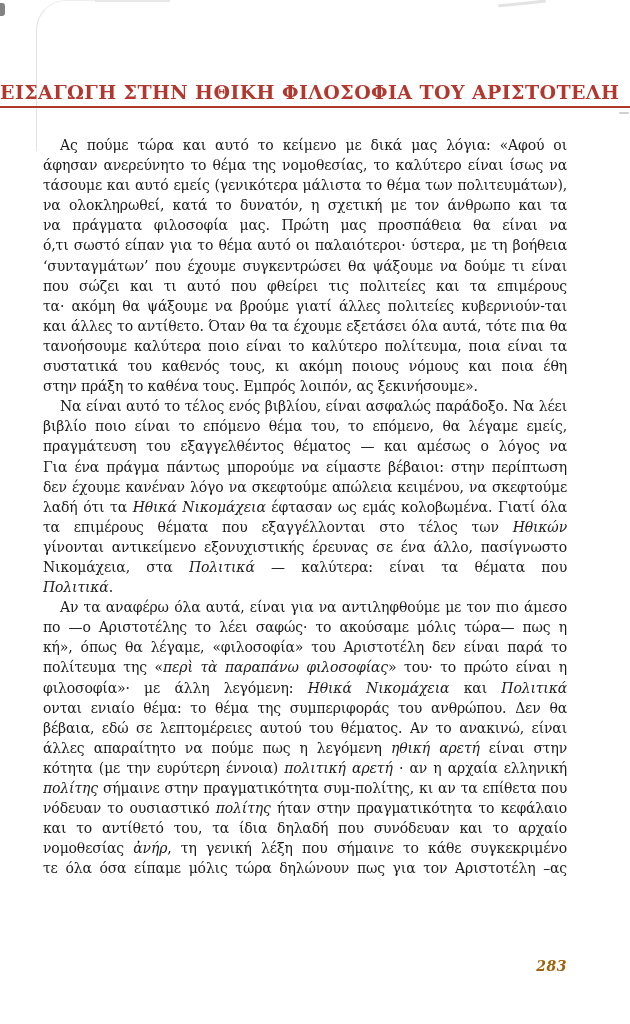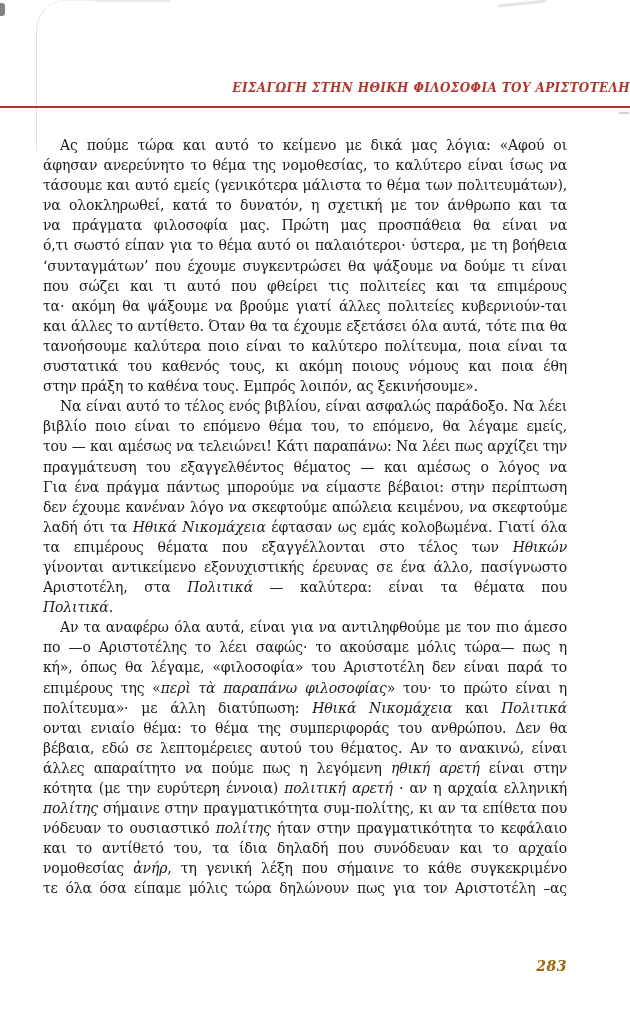--- a/index.html
+++ b/index.html
@@ -9,24 +9,23 @@
     margin:0 auto;
     background:#ffffff;
     overflow:hidden;
     font-family:"DejaVu Serif","Liberation Serif",serif;
   }
 
   
   .header-title {
     position:absolute;
     top:81px; left:0; width:100%;
-    text-align:right;
-    font-style:italic;
+    text-align:left;
     font-weight:bold;
-    font-size:12px;
+    font-size:19px;
     letter-spacing:0.4px;
   }
   .header-rule {
     position:absolute;
     top:106px; left:0;
     width:630px; height:2px;
   }
 
   
   .text-block {
@@ -129,36 +128,35 @@
         <div class="line"><span>που σώζει και τι αυτό που φθείρει τις πολιτείες και τα επιμέρους πολιτεύμα-</span></div>
         <div class="line"><span>τα· ακόμη θα ψάξουμε να βρούμε γιατί άλλες πολιτείες κυβερνιούν-ται σωστά</span></div>
         <div class="line"><span>και άλλες το αντίθετο. Όταν θα τα έχουμε εξετάσει όλα αυτά, τότε πια θα κα-</span></div>
         <div class="line"><span>τανοήσουμε καλύτερα ποιο είναι το καλύτερο πολίτευμα, ποια είναι τα βασικά</span></div>
         <div class="line"><span>συστατικά του καθενός τους, κι ακόμη ποιους νόμους και ποια έθη εφαρμόζει</span></div>
         <div class="line end"><span>στην πράξη το καθένα τους. Εμπρός λοιπόν, ας ξεκινήσουμε».</span></div>
       </div>
       <div class="paragraph">
         <div class="line indent"><span>Να είναι αυτό το τέλος ενός βιβλίου, είναι ασφαλώς παράδοξο. Να λέει ένα</span></div>
         <div class="line"><span>βιβλίο ποιο είναι το επόμενο θέμα του, το επόμενο, θα λέγαμε εμείς, κεφάλαιο</span></div>
-        <div class="line"><span>του — και αμέσως να τελειώνει! Κάτι παραπάνω: Να λέει πως αρχίζει την</span></div>
         <div class="line"><span>πραγμάτευση του εξαγγελθέντος θέματος — και αμέσως ο λόγος να τελειώνει!</span></div>
         <div class="line"><span>Για ένα πράγμα πάντως μπορούμε να είμαστε βέβαιοι: στην περίπτωση αυτή</span></div>
         <div class="line"><span>δεν έχουμε κανέναν λόγο να σκεφτούμε απώλεια κειμένου, να σκεφτούμε δη-</span></div>
         <div class="line"><span>λαδή ότι τα </span><i>Ηθικά Νικομάχεια</i><span> έφτασαν ως εμάς κολοβωμένα. Γιατί όλα αυτά</span></div>
         <div class="line"><span>τα επιμέρους θέματα που εξαγγέλλονται στο τέλος των </span><i>Ηθικών Νικομαχείων</i></div>
         <div class="line"><span>γίνονται αντικείμενο εξονυχιστικής έρευνας σε ένα άλλο, πασίγνωστο έργο του</span></div>
-        <div class="line"><span>Αριστοτέλη, στα </span><i>Πολιτικά</i><span> — καλύτερα: είναι τα θέματα που πραγματεύονται τα</span></div>
+        <div class="line"><span>Νικομάχεια, στα </span><i>Πολιτικά</i><span> — καλύτερα: είναι τα θέματα που πραγματεύονται τα</span></div>
         <div class="line end"><i>Πολιτικά</i><span>.</span></div>
       </div>
       <div class="paragraph">
         <div class="line indent"><span>Αν τα αναφέρω όλα αυτά, είναι για να αντιληφθούμε με τον πιο άμεσο τρό-</span></div>
         <div class="line"><span>πο —ο Αριστοτέλης το λέει σαφώς· το ακούσαμε μόλις τώρα— πως η «πολιτι-</span></div>
         <div class="line"><span>κή», όπως θα λέγαμε, «φιλοσοφία» του Αριστοτέλη δεν είναι παρά το δεύτερο</span></div>
-        <div class="line"><span>επιμέρους της «</span><i>περὶ τὰ παραπάνω φιλοσοφίας</i><span>» του· το πρώτο είναι η «ηθική</span></div>
-        <div class="line"><span>πολίτευμα»· με άλλη διατύπωση: </span><i>Ηθικά Νικομάχεια</i><span> και </span><i>Πολιτικά</i></div>
+        <div class="line"><span>πολίτευμα της «</span><i>περὶ τὰ παραπάνω φιλοσοφίας</i><span>» του· το πρώτο είναι η «ηθική</span></div>
+        <div class="line"><span>φιλοσοφία»· με άλλη λεγόμενη: </span><i>Ηθικά Νικομάχεια</i><span> και </span><i>Πολιτικά</i></div>
         <div class="line"><span>ονται ενιαίο θέμα: το θέμα της συμπεριφοράς του ανθρώπου. Δεν θα μπούμε,</span></div>
         <div class="line"><span>βέβαια, εδώ σε λεπτομέρειες αυτού του θέματος. Αν το ανακινώ, είναι γιατί το</span></div>
         <div class="line"><span>άλλες απαραίτητο να πούμε πως η λεγόμενη </span><i>ηθική αρετή</i><span> είναι στην πραγματι-</span></div>
         <div class="line"><span>κότητα (με την ευρύτερη έννοια) </span><i>πολιτική αρετή</i><span> · αν η αρχαία ελληνική λέξη</span></div>
         <div class="line"><i>πολίτης</i><span> σήμαινε στην πραγματικότητα συμ-πολίτης, κι αν τα επίθετα που συ-</span></div>
         <div class="line"><span>νόδευαν το ουσιαστικό </span><i>πολίτης</i><span> ήταν στην πραγματικότητα το κεφάλαιο </span></div>
         <div class="line"><span>και το αντίθετό του, τα ίδια δηλαδή που συνόδευαν και το αρχαίο ελληνικό</span></div>
         <div class="line"><span>νομοθεσίας </span><i>ἀνήρ</i><span>, τη γενική λέξη που σήμαινε το κάθε συγκεκριμένο άτομο, τό-</span></div>
         <div class="line"><span>τε όλα όσα είπαμε μόλις τώρα δηλώνουν πως για τον Αριστοτέλη –ας γενικεύ-</span></div>
       </div>

